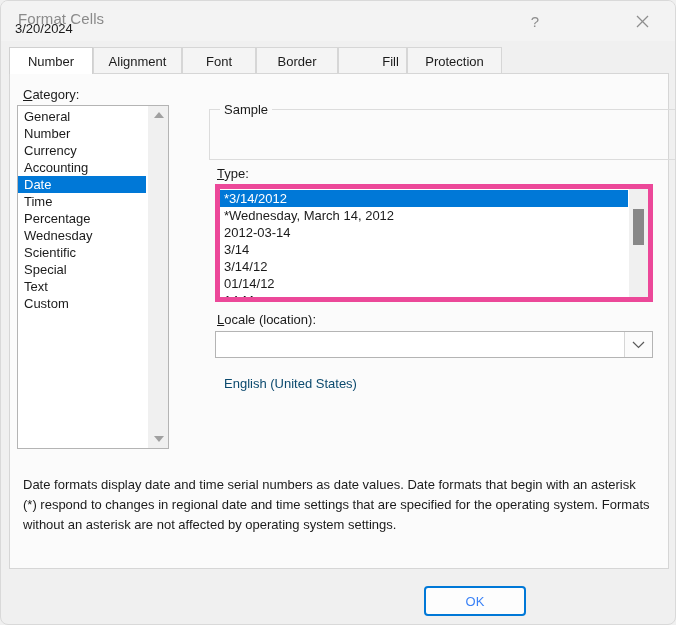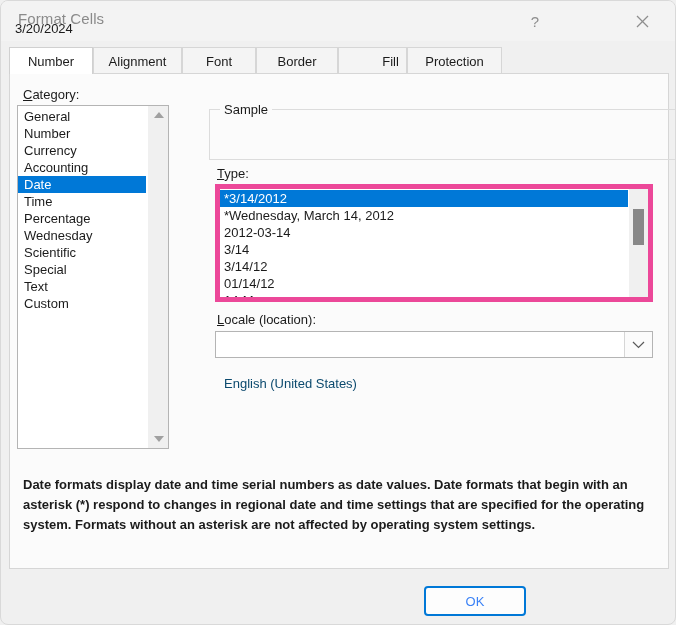--- a/index.html
+++ b/index.html
@@ -225,21 +225,20 @@
   }
 
   
   #description {
     position: absolute;
     left: 22px; top: 474px;
     width: 630px;
     font-size: 13px;
     line-height: 20px;
     color: #1b1b1b;
-    font-weight: bold;
   }
 
   
   .dlg-btn {
     position: absolute;
     top: 585px; height: 30px; width: 102px;
     display: flex; align-items: center; justify-content: center;
     font-size: 13px;
     color: #3b82f6;
     background: #fdfdfd;

